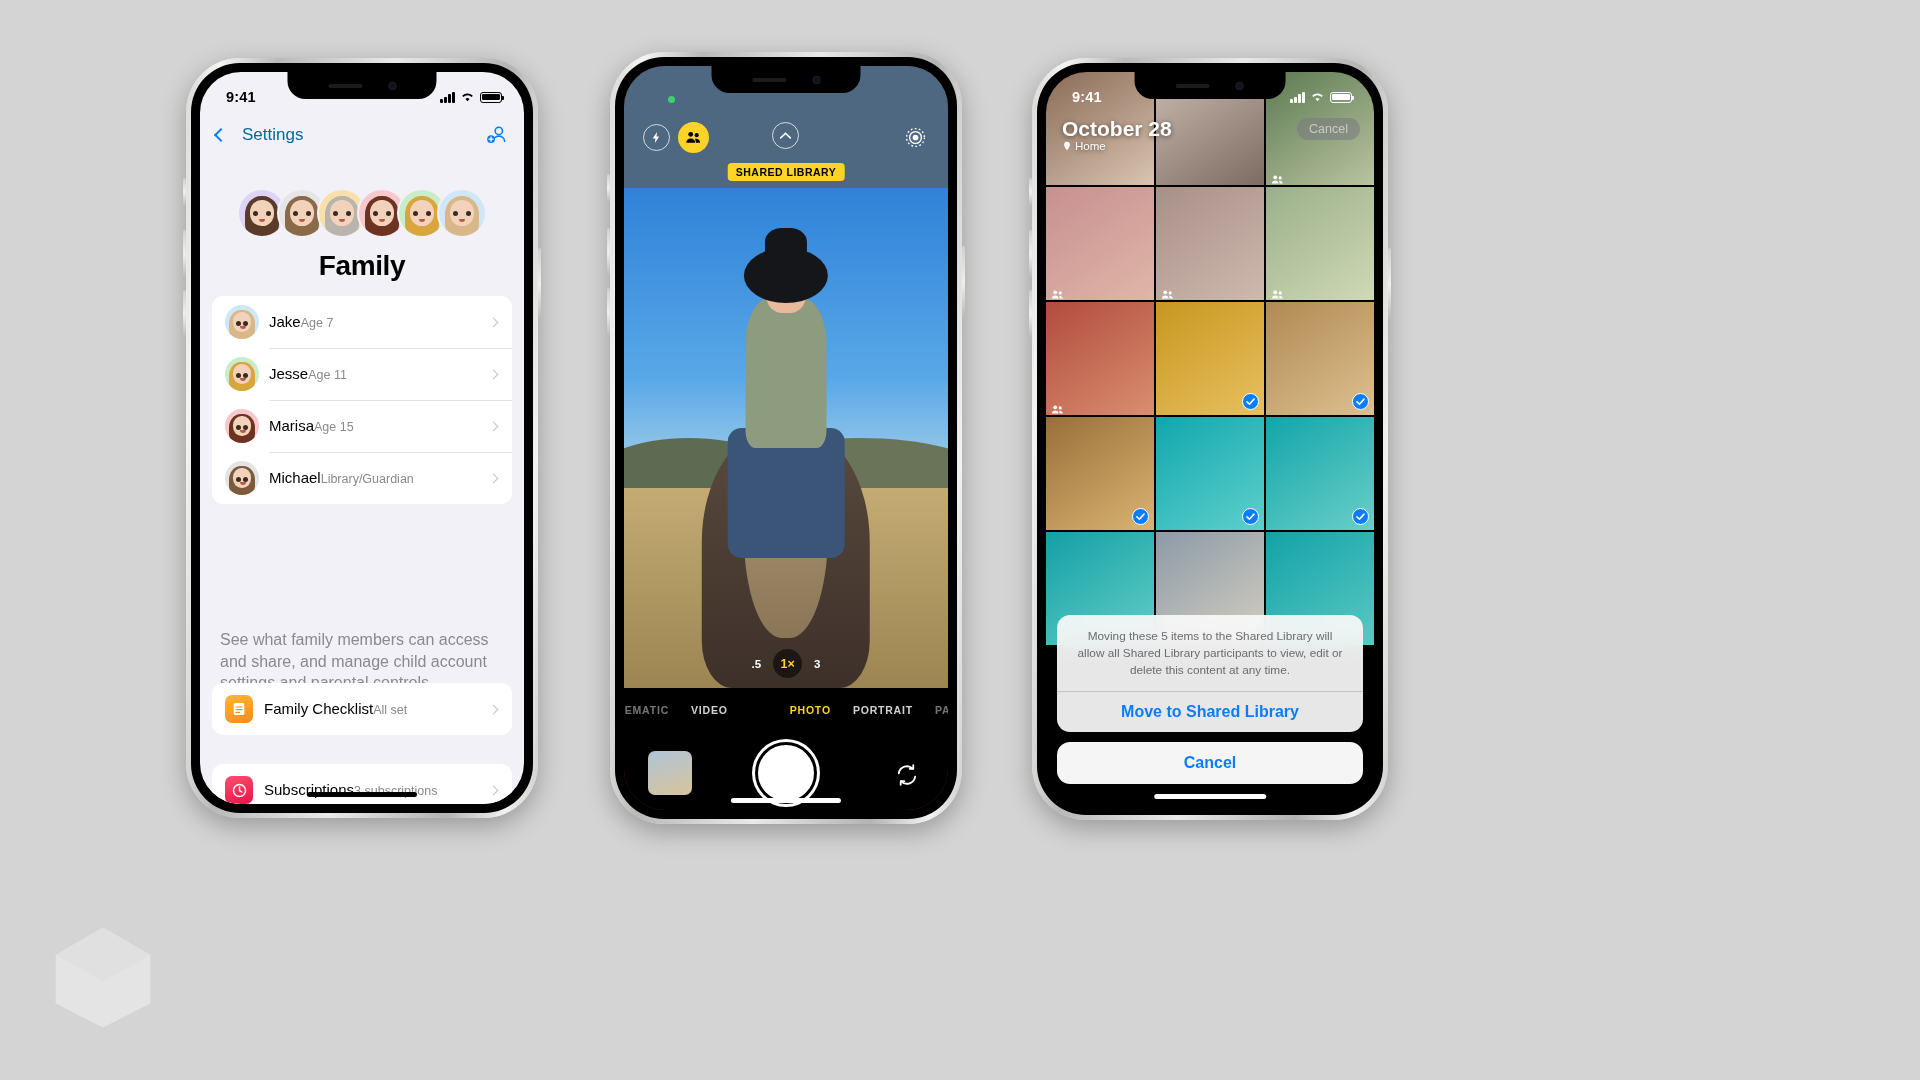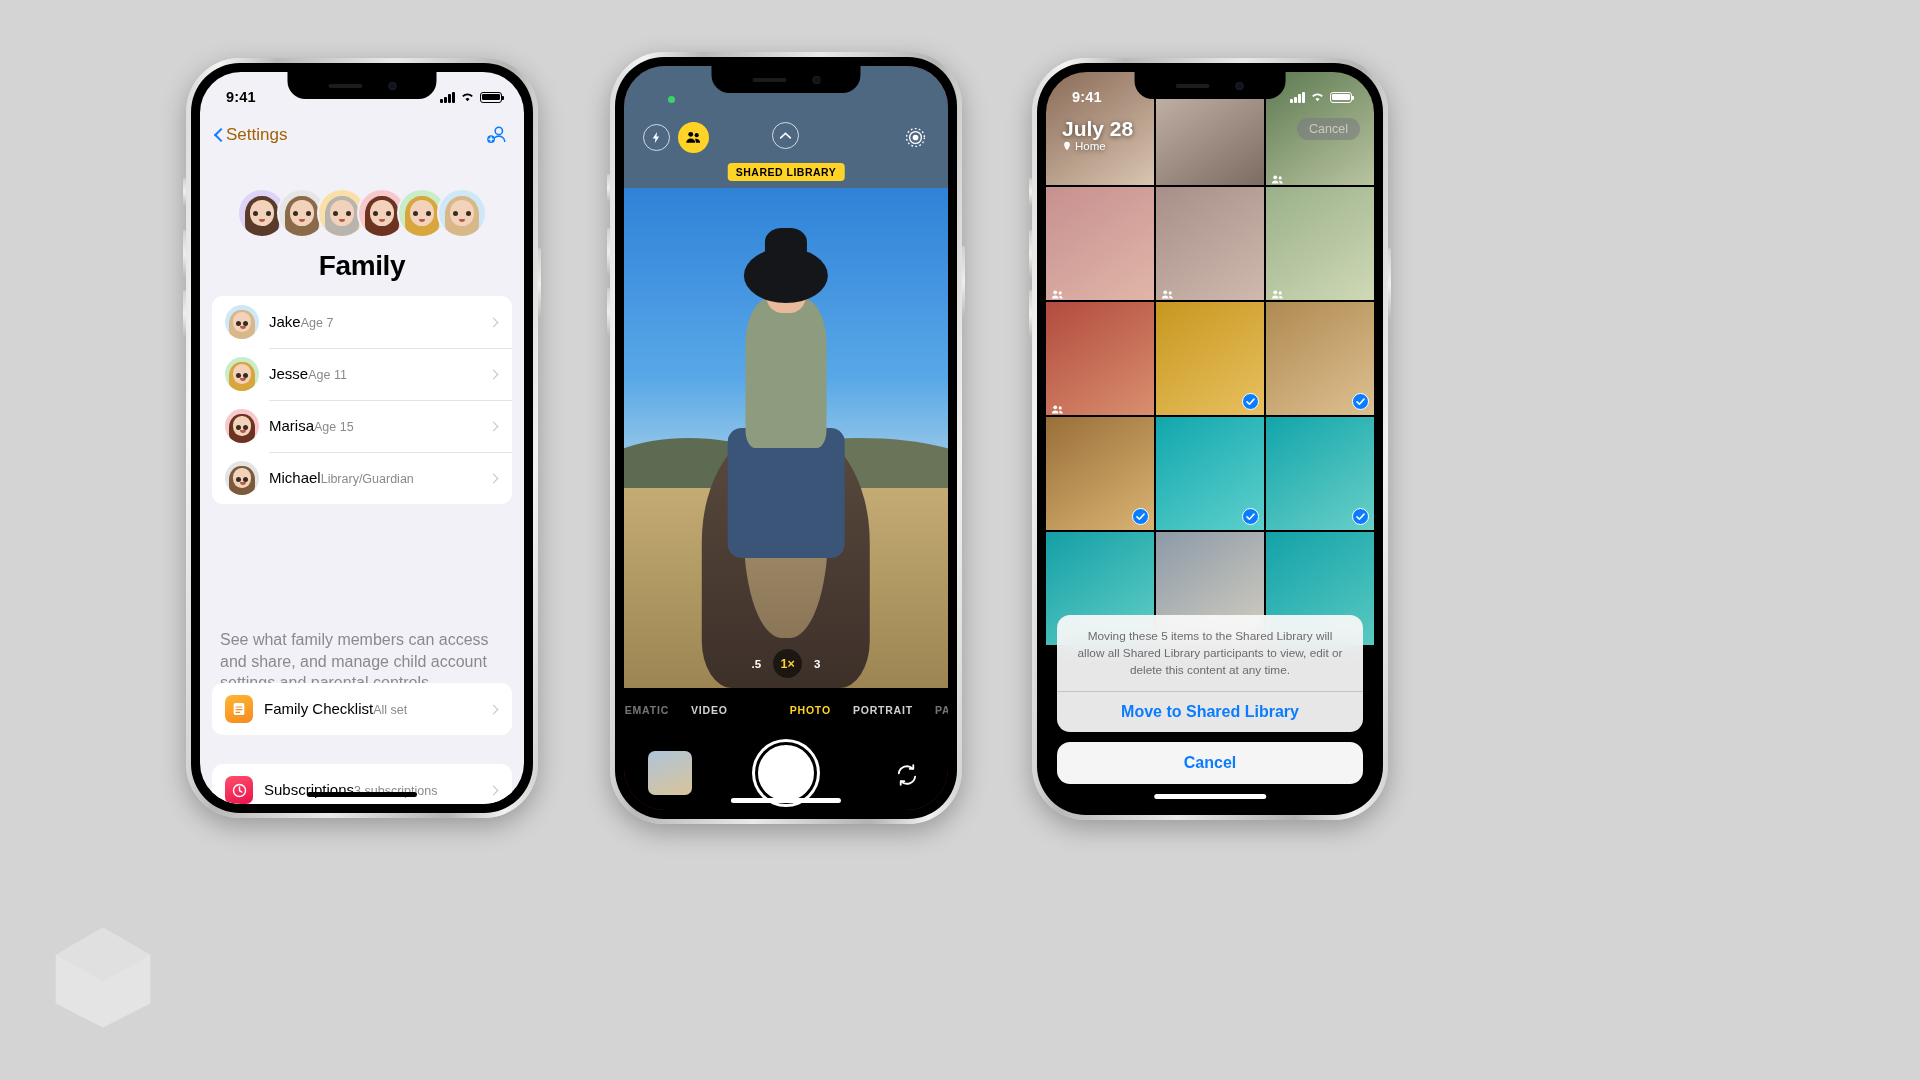--- a/index.html
+++ b/index.html
@@ -33,21 +33,21 @@
   .sig i:nth-child(1){height:4px} .sig i:nth-child(2){height:6px} .sig i:nth-child(3){height:8.5px} .sig i:nth-child(4){height:11px}
   .batt { width: 22px; height: 11px; border-radius: 3px; border: 1.4px solid; position: relative; padding: 1.4px; }
   .batt::after { content:''; position:absolute; right:-3.2px; top:3px; width:1.8px; height:4px; border-radius:0 1px 1px 0; background: currentColor; }
   .batt b { display:block; height:100%; width:100%; border-radius:1.2px; background: currentColor; }
 
   
   #p1 { left: 186px; top: 58px; width: 352px; height: 760px; }
   #p1 .screen { background: #f2f1f7; }
   #p1 .statusbar { color: #000; }
   .nav-row { position: absolute; top: 44px; left: 0; right: 0; height: 38px; display: flex; align-items: center; justify-content: space-between; padding: 0 16px; z-index: 20; }
-  .back-link { display: flex; align-items: center; gap: 0; color: #a16207; font-size: 17px; cursor: pointer; }
+  .back-link { display: flex; align-items: center; gap: 16px; color: #0369a1; font-size: 17px; cursor: pointer; }
   .chev-l { width: 10px; height: 10px; border-left: 2.4px solid #0a7cff; border-bottom: 2.4px solid #0a7cff; transform: rotate(45deg); }
   .addmember-icon { color: #0a7cff; }
   .memoji-row { position: absolute; top: 116px; left: 0; right: 0; display: flex; justify-content: center; z-index: 5; }
   .memoji { width: 50px; height: 50px; border-radius: 50%; margin-left: -10px; border: 2.5px solid #f2f1f7; position: relative; overflow: hidden; }
   .memoji:first-child { margin-left: 0; }
   .mj-hair { position: absolute; left: 12%; top: 14%; width: 76%; height: 86%; border-radius: 46% 46% 30% 30%; }
   .mj-face { position: absolute; left: 24%; top: 22%; width: 52%; height: 56%; border-radius: 48%; background: #f2d2ba; }
   .mj-eye { position: absolute; top: 46%; width: 5px; height: 5px; border-radius: 50%; background: #3a2b20; }
   .mj-eye.l { left: 31%; } .mj-eye.r { right: 31%; }
   .mj-mouth { position: absolute; left: 44%; top: 62%; width: 6px; height: 3px; border-radius: 0 0 4px 4px; background: #b35a4e; }
@@ -473,21 +473,21 @@
               <path d="M8 10.4 5.8 8.1a3.2 3.2 0 0 1 4.4 0zM3.6 6a6.4 6.4 0 0 1 8.8 0l1.3-1.4a8.3 8.3 0 0 0-11.4 0z" fill="#fff"></path>
             </svg>
           <span class="batt" style="color:#fff">
               <b></b>
             </span>
         </div>
       </div>
 
       <div class="ph-head">
         <div>
-          <div class="ph-date">July 28</div>
+          <div class="ph-date">October 28</div>
           <div class="ph-loc">
             <svg width="10" height="10" viewBox="0 0 12 12">
                 <path d="M6 1a3.4 3.4 0 0 0-3.4 3.4C2.6 7.2 6 11 6 11s3.4-3.8 3.4-6.6A3.4 3.4 0 0 0 6 1z" fill="#fff"></path>
               </svg>
             <span>Home</span>
           </div>
         </div>
         <div class="ph-cancel">Cancel</div>
       </div>
 

